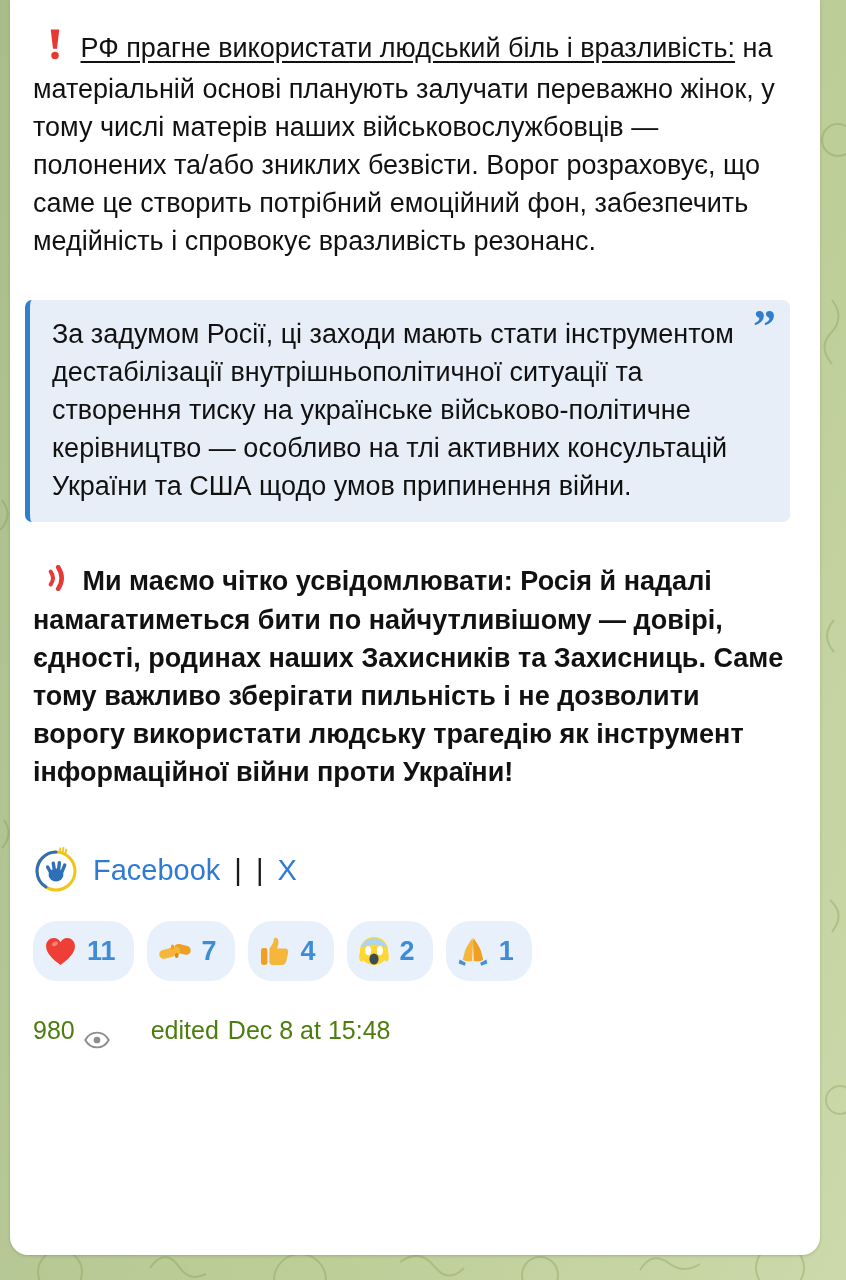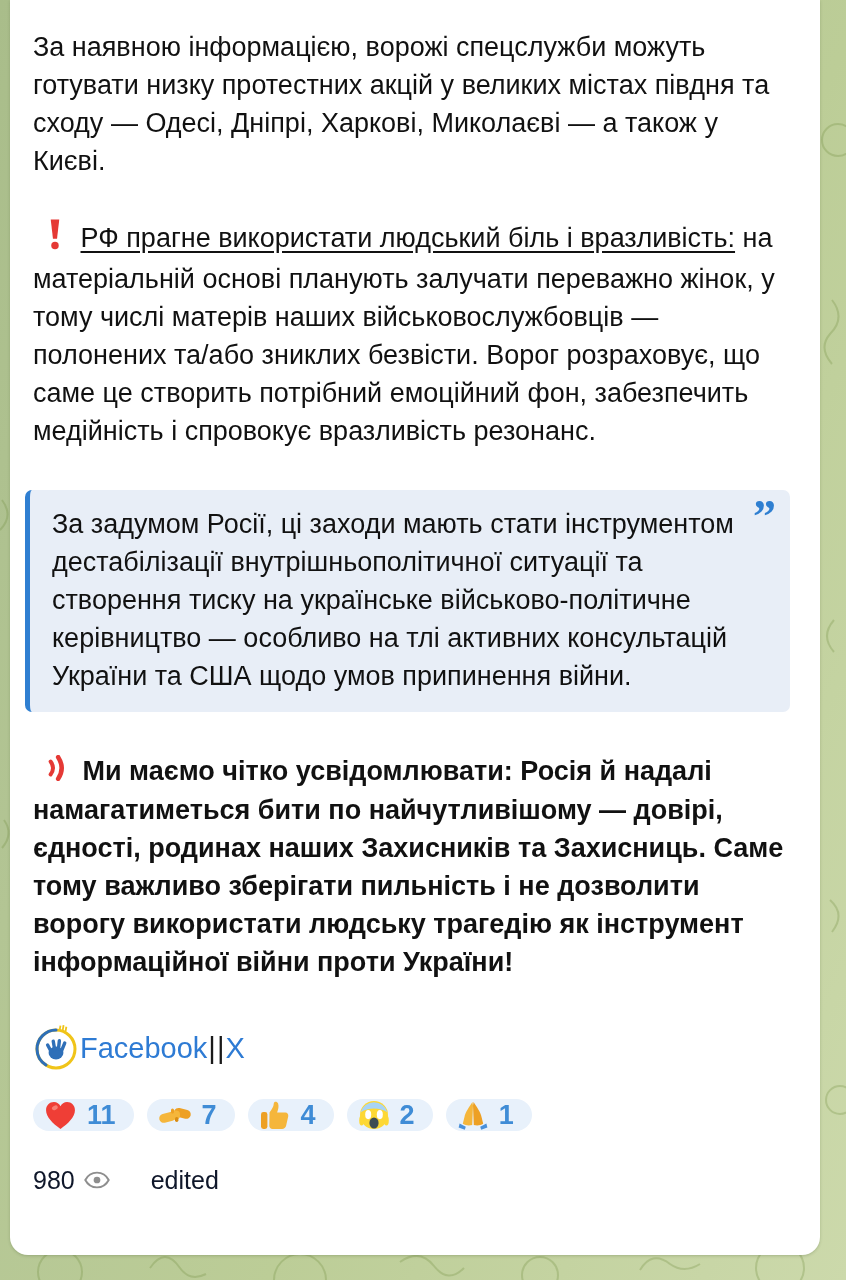--- a/index.html
+++ b/index.html
@@ -23,36 +23,36 @@
   .quote{
     position:relative;margin:40px 0 40px -8px;
     background:#e8eef7;border-left:5px solid #2f7fd1;border-radius:7px;
     padding:15px 56px 17px 22px;
   }
   .quote-mark{
     position:absolute;top:4px;right:14px;
     font-family:"Liberation Serif", serif;font-weight:bold;
     font-size:46px;line-height:1;color:#2f7fd1;
   }
-  .emphasis{font-weight:700;margin:0 0 44px 0;}
-  .social{display:flex;align-items:center;gap:1px;margin:0 0 28px 0;font-size:29px;}
+  .emphasis{font-weight:700;margin:0 0 56px 0;}
+  .social{display:flex;align-items:center;gap:14px;margin:0 0 28px 0;font-size:29px;}
   .social a{color:#2e7bd4;text-decoration:none;cursor:pointer;}
   .social .sep{color:#1a1a1a;}
   .logo-icon{display:flex;align-items:center;}
   .reactions{display:flex;gap:13px;margin:0 0 30px 0;}
   .pill{
     display:flex;align-items:center;gap:10px;
-    background:#e8f1fb;border-radius:24px;height:32px;
+    background:#e8f1fb;border-radius:24px;height:60px;
     padding:0 18px 0 11px;cursor:pointer;
   }
   .r-count{color:#3f8cd6;font-weight:700;font-size:27px;}
   .r-icon{display:flex;align-items:center;}
   .footer{display:flex;justify-content:space-between;align-items:center;font-size:25px;}
   .msg-link{color:#2e7bd4;text-decoration:none;cursor:pointer;}
-  .meta{display:flex;align-items:center;gap:9px;color:#0f172a;}
+  .meta{display:flex;align-items:flex-end;gap:9px;color:#4d7c0f;}
   .meta .edited{margin-left:32px;}
 </style>
 </head>
 <body>
 
 <svg class="doodles" width="846" height="1280" viewBox="0 0 846 1280">
   <g fill="none" stroke="rgba(110,140,60,0.28)" stroke-width="2">
     <circle cx="60" cy="1272" r="22"></circle>
     <path d="M150 1268 q15 -22 30 0 q10 14 26 6"></path>
     <circle cx="300" cy="1280" r="26"></circle>
@@ -65,21 +65,20 @@
     <path d="M830 900 q16 14 2 32"></path>
     <circle cx="838" cy="140" r="16"></circle>
     <circle cx="840" cy="1100" r="14"></circle>
     <path d="M2 500 q12 16 -2 30"></path>
     <path d="M4 820 q10 14 -2 28"></path>
   </g>
 </svg>
 
 <div class="bubble">
 
-  <p class="para"><span>За наявною інформацією, ворожі спецслужби можуть готувати низку протестних акцій у великих містах півдня та сходу — Одесі, Дніпрі, Харкові, Миколаєві — а також у Києві.</span></p>
 
   <p class="para">
     <span class="excl-icon"><svg width="16" height="32" viewBox="0 0 14 30">
           <path d="M3 1.5 h8 l-2.1 18 h-3.8 z" fill="#e53935"></path>
           <circle cx="7" cy="25.8" r="3.5" fill="#e53935"></circle>
         </svg></span>
     <span class="underlined">РФ прагне використати людський біль і вразливість:</span><span> на матеріальній основі планують залучати переважно жінок, у тому числі матерів наших військовослужбовців — полонених та/або зниклих безвісти. Ворог розраховує, що саме це створить потрібний емоційний фон, забезпечить медійність і спровокує вразливість резонанс.</span>
   </p>
 
   <div class="quote">
@@ -187,16 +186,17 @@
   <div class="footer">
     <div class="meta">
       <span>980</span>
       <span style="display:flex;align-items:center;">
         <svg width="26" height="18" viewBox="0 0 24 16">
           <path d="M12 1.2 C6.6 1.2 2.8 4.9 1.2 8 c1.6 3.1 5.4 6.8 10.8 6.8 s9.2-3.7 10.8-6.8 C21.2 4.9 17.4 1.2 12 1.2 Z" fill="none" stroke="#8e8e8e" stroke-width="1.8"></path>
           <circle cx="12" cy="8" r="3.1" fill="#8e8e8e"></circle>
         </svg>
       </span>
       <span class="edited">edited</span>
+      <span>Dec 8 at 15:48</span>
     </div>
   </div>
 
 </div>
 
 </body></html>

